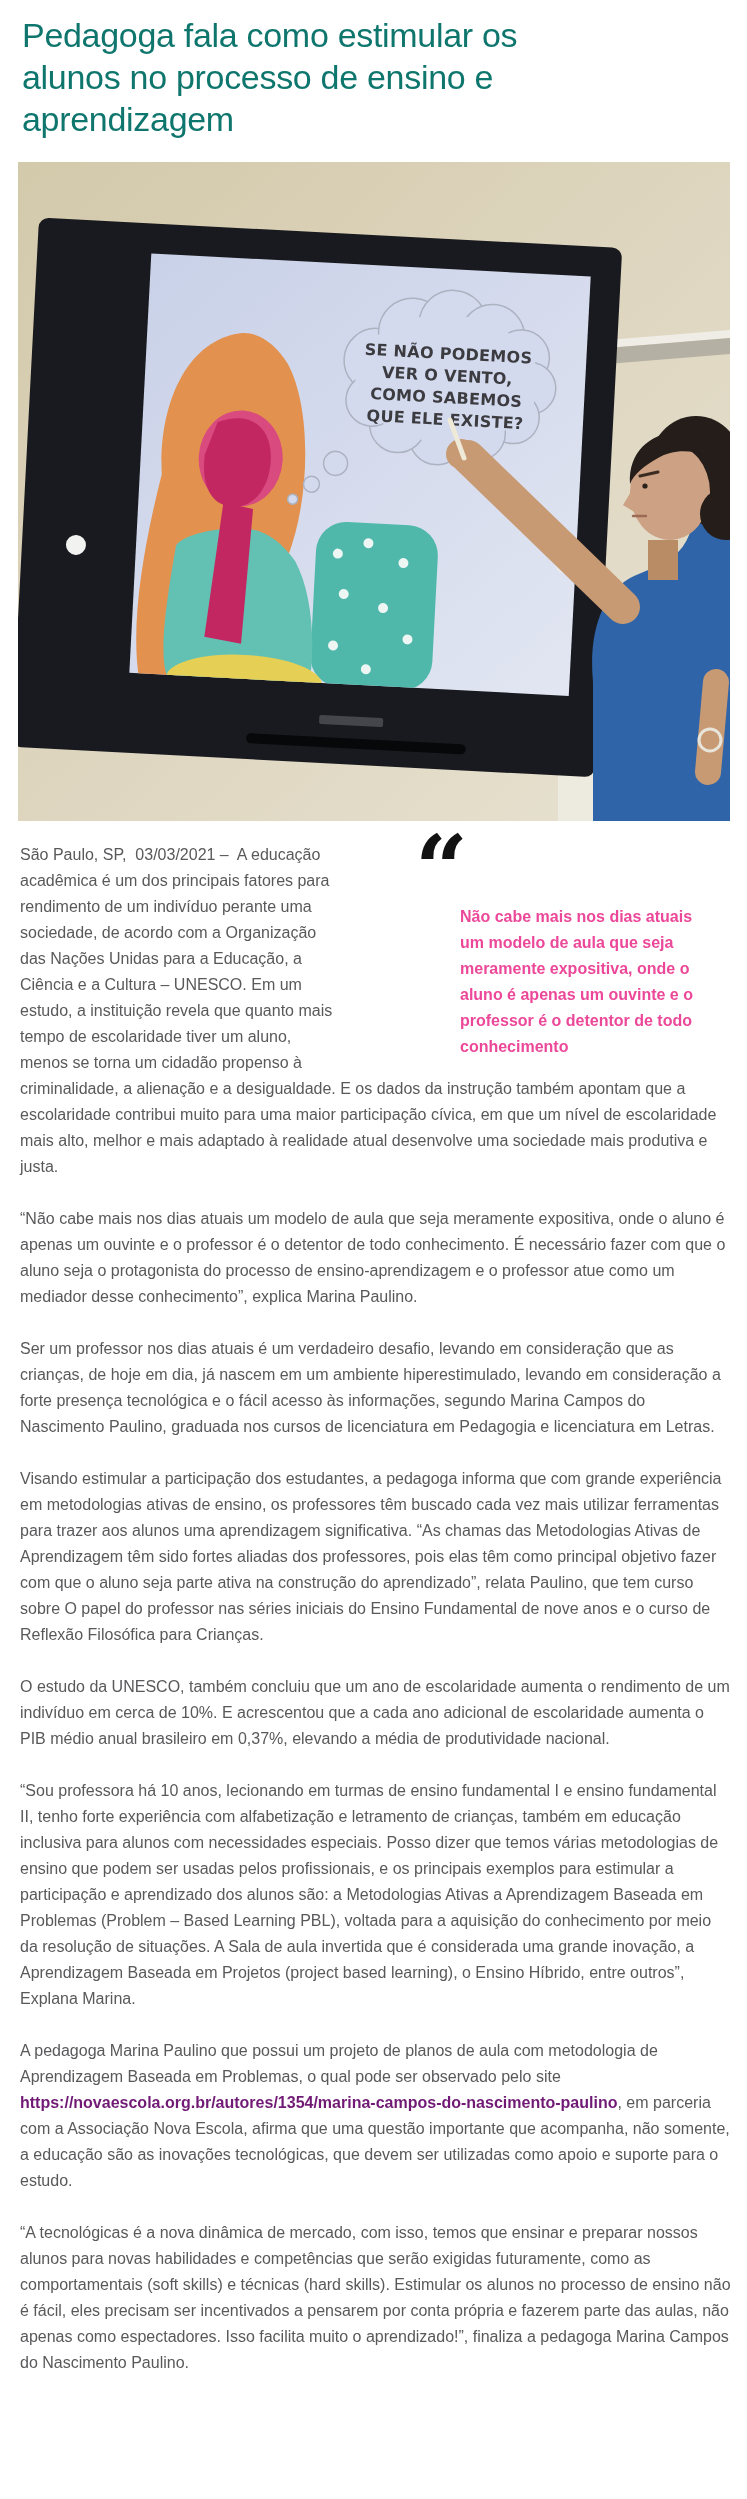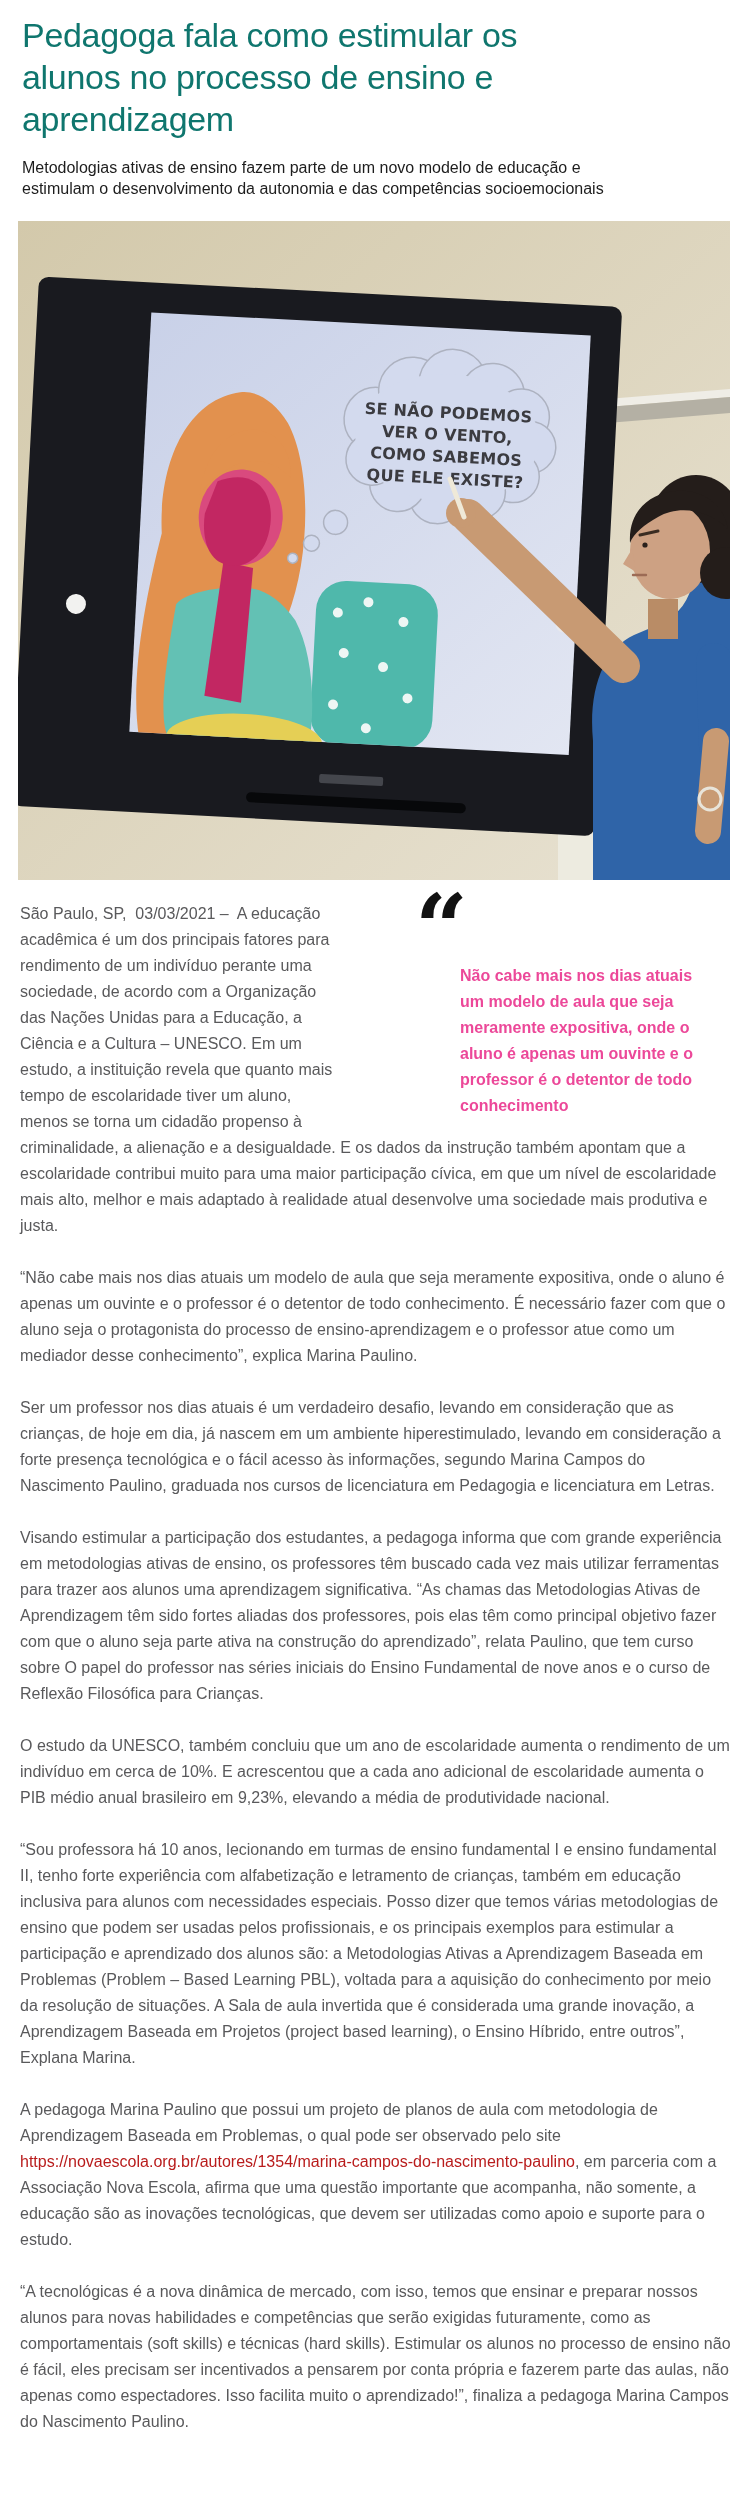--- a/index.html
+++ b/index.html
@@ -9,28 +9,27 @@
   .subtitle{margin:17px 0 0 2px;max-width:622px;font-size:16px;line-height:21px;color:#1d1d1d;}
   figure{margin:22px 0 0 -2px;width:712px;height:659px;overflow:hidden;}
   figure svg{display:block;}
   .body{margin-top:21px;font-size:16px;line-height:26px;}
   .body p{margin:0 0 26px 0;}
   .para-first::after{content:"";display:block;clear:both;}
   .pullquote{float:right;width:255px;margin:2px 18px 6px 120px;}
   .qmark{font-family:"DejaVu Serif",serif;font-weight:bold;font-size:92px;line-height:50px;height:50px;letter-spacing:-5px;color:#121212;margin-left:-45px;}
   .qtext{margin-top:10px;font-weight:bold;font-size:16px;line-height:26px;color:#ec4899;}
   .dateline{white-space:pre-wrap;}
-  a.body-link{color:#b91c1c;text-decoration:none;}
+  a.body-link{color:#701a75;text-decoration:none;font-weight:bold;}
 </style>
 </head>
 <body>
 
 <div class="page">
   <h1>Pedagoga fala como estimular os alunos no processo de ensino e aprendizagem</h1>
-  <p class="subtitle">Metodologias ativas de ensino fazem parte de um novo modelo de educação e estimulam o desenvolvimento da autonomia e das competências socioemocionais</p>
 
   <figure>
     <svg viewBox="0 0 712 659" width="712" height="659" xmlns="http://www.w3.org/2000/svg">
       <defs>
         <linearGradient id="wallGrad" x1="0" y1="0" x2="1" y2="1">
           <stop offset="0" stop-color="#d3c9ab"></stop>
             <stop offset="1" stop-color="#e8e2d2"></stop>
         </linearGradient>
         <linearGradient id="slideGrad" x1="0" y1="0" x2="1" y2="1">
           <stop offset="0" stop-color="#c9d1e8"></stop>
@@ -142,18 +141,18 @@
     <div class="para-first">
       <aside class="pullquote">
         <div class="qmark">“</div>
         <div class="qtext">Não cabe mais nos dias atuais um modelo de aula que seja meramente expositiva, onde o aluno é apenas um ouvinte e o professor é o detentor de todo conhecimento</div>
       </aside>
       <p><span class="dateline">São Paulo, SP,  03/03/2021 –  </span><span>A educação acadêmica é um dos principais fatores para rendimento de um indivíduo perante uma sociedade, de acordo com a Organização das Nações Unidas para a Educação, a Ciência e a Cultura – UNESCO. Em um estudo, a instituição revela que quanto mais tempo de escolaridade tiver um aluno, menos se torna um cidadão propenso à criminalidade, a alienação e a desigualdade. E os dados da instrução também apontam que a escolaridade contribui muito para uma maior participação cívica, em que um nível de escolaridade mais alto, melhor e mais adaptado à realidade atual desenvolve uma sociedade mais produtiva e justa.</span></p>
     </div>
     <p>“Não cabe mais nos dias atuais um modelo de aula que seja meramente expositiva, onde o aluno é apenas um ouvinte e o professor é o detentor de todo conhecimento. É necessário fazer com que o aluno seja o protagonista do processo de ensino-aprendizagem e o professor atue como um mediador desse conhecimento”, explica Marina Paulino.</p>
     <p>Ser um professor nos dias atuais é um verdadeiro desafio, levando em consideração que as crianças, de hoje em dia, já nascem em um ambiente hiperestimulado, levando em consideração a forte presença tecnológica e o fácil acesso às informações, segundo Marina Campos do Nascimento Paulino, graduada nos cursos de licenciatura em Pedagogia e licenciatura em Letras.</p>
     <p>Visando estimular a participação dos estudantes, a pedagoga informa que com grande experiência em metodologias ativas de ensino, os professores têm buscado cada vez mais utilizar ferramentas para trazer aos alunos uma aprendizagem significativa. “As chamas das Metodologias Ativas de Aprendizagem têm sido fortes aliadas dos professores, pois elas têm como principal objetivo fazer com que o aluno seja parte ativa na construção do aprendizado”, relata Paulino, que tem curso sobre O papel do professor nas séries iniciais do Ensino Fundamental de nove anos e o curso de Reflexão Filosófica para Crianças.</p>
-    <p>O estudo da UNESCO, também concluiu que um ano de escolaridade aumenta o rendimento de um indivíduo em cerca de 10%. E acrescentou que a cada ano adicional de escolaridade aumenta o PIB médio anual brasileiro em 9,23%, elevando a média de produtividade nacional.</p>
+    <p>O estudo da UNESCO, também concluiu que um ano de escolaridade aumenta o rendimento de um indivíduo em cerca de 10%. E acrescentou que a cada ano adicional de escolaridade aumenta o PIB médio anual brasileiro em 0,37%, elevando a média de produtividade nacional.</p>
     <p>“Sou professora há 10 anos, lecionando em turmas de ensino fundamental I e ensino fundamental II, tenho forte experiência com alfabetização e letramento de crianças, também em educação inclusiva para alunos com necessidades especiais. Posso dizer que temos várias metodologias de ensino que podem ser usadas pelos profissionais, e os principais exemplos para estimular a participação e aprendizado dos alunos são: a Metodologias Ativas a Aprendizagem Baseada em Problemas (Problem – Based Learning PBL), voltada para a aquisição do conhecimento por meio da resolução de situações. A Sala de aula invertida que é considerada uma grande inovação, a Aprendizagem Baseada em Projetos (project based learning), o Ensino Híbrido, entre outros”, Explana Marina.</p>
     <p><span>A pedagoga Marina Paulino que possui um projeto de planos de aula com metodologia de Aprendizagem Baseada em Problemas, o qual pode ser observado pelo site </span><a class="body-link" href="#">https://novaescola.org.br/autores/1354/marina-campos-do-nascimento-paulino</a><span>, em parceria com a Associação Nova Escola, afirma que uma questão importante que acompanha, não somente, a educação são as inovações tecnológicas, que devem ser utilizadas como apoio e suporte para o estudo.</span></p>
     <p>“A tecnológicas é a nova dinâmica de mercado, com isso, temos que ensinar e preparar nossos alunos para novas habilidades e competências que serão exigidas futuramente, como as comportamentais (soft skills) e técnicas (hard skills). Estimular os alunos no processo de ensino não é fácil, eles precisam ser incentivados a pensarem por conta própria e fazerem parte das aulas, não apenas como espectadores. Isso facilita muito o aprendizado!”, finaliza a pedagoga Marina Campos do Nascimento Paulino.</p>
   </section>
 </div>
 
 </body></html>

